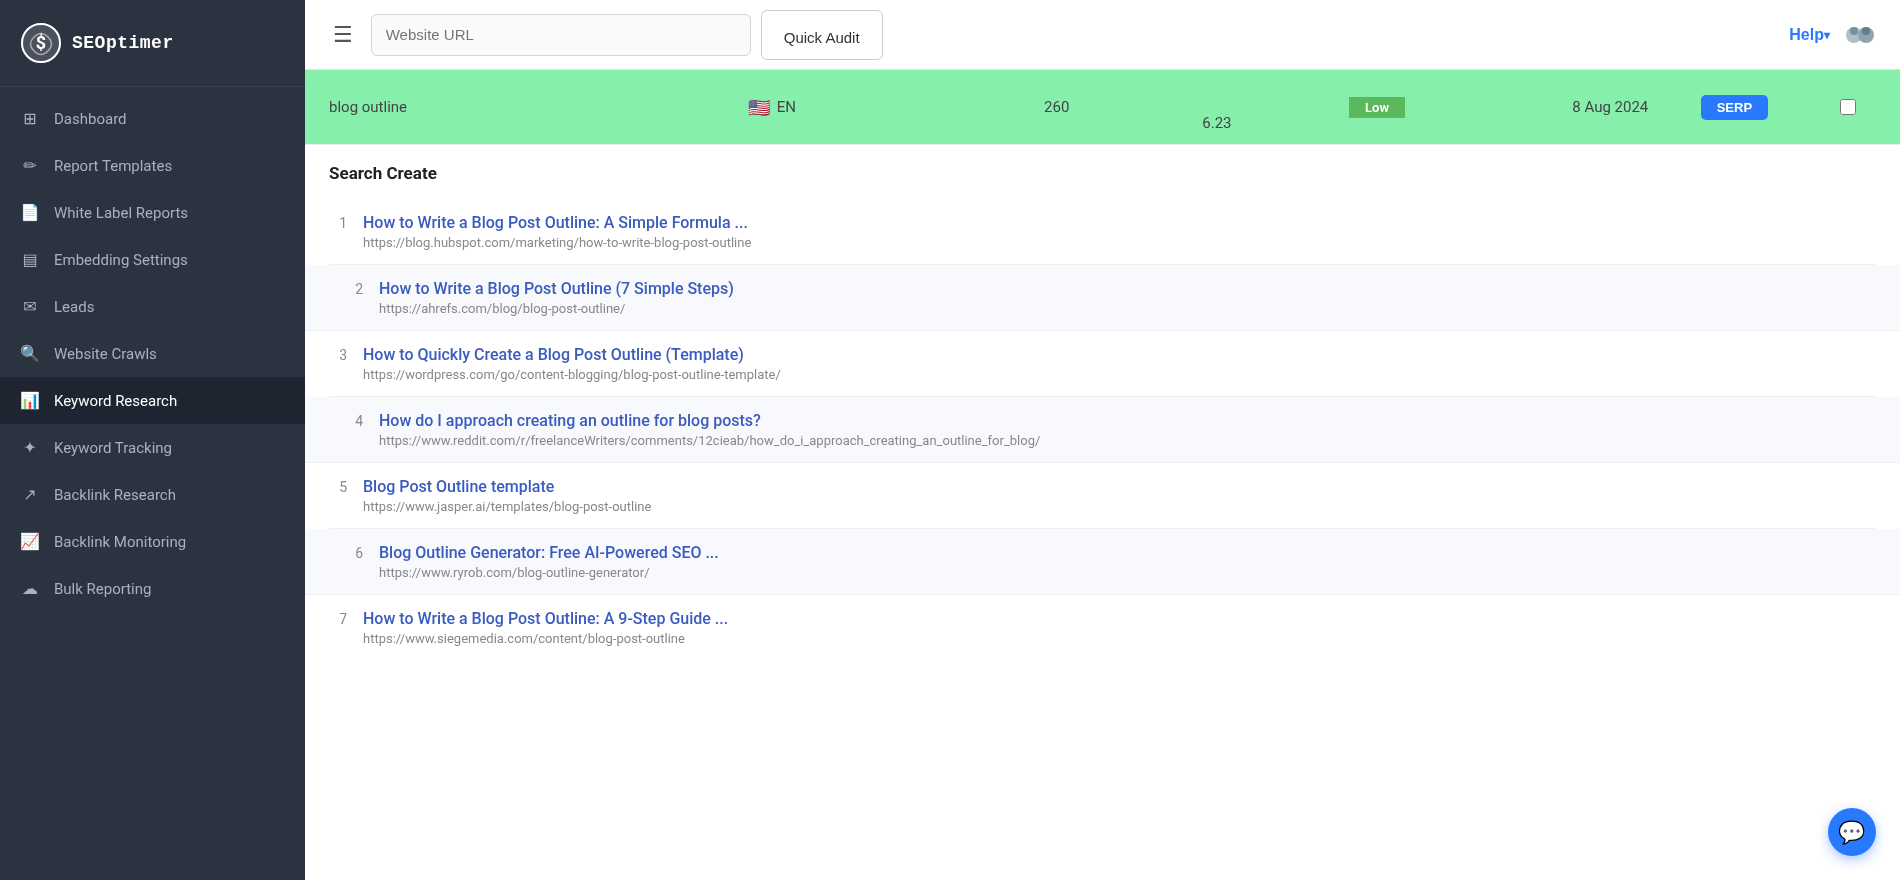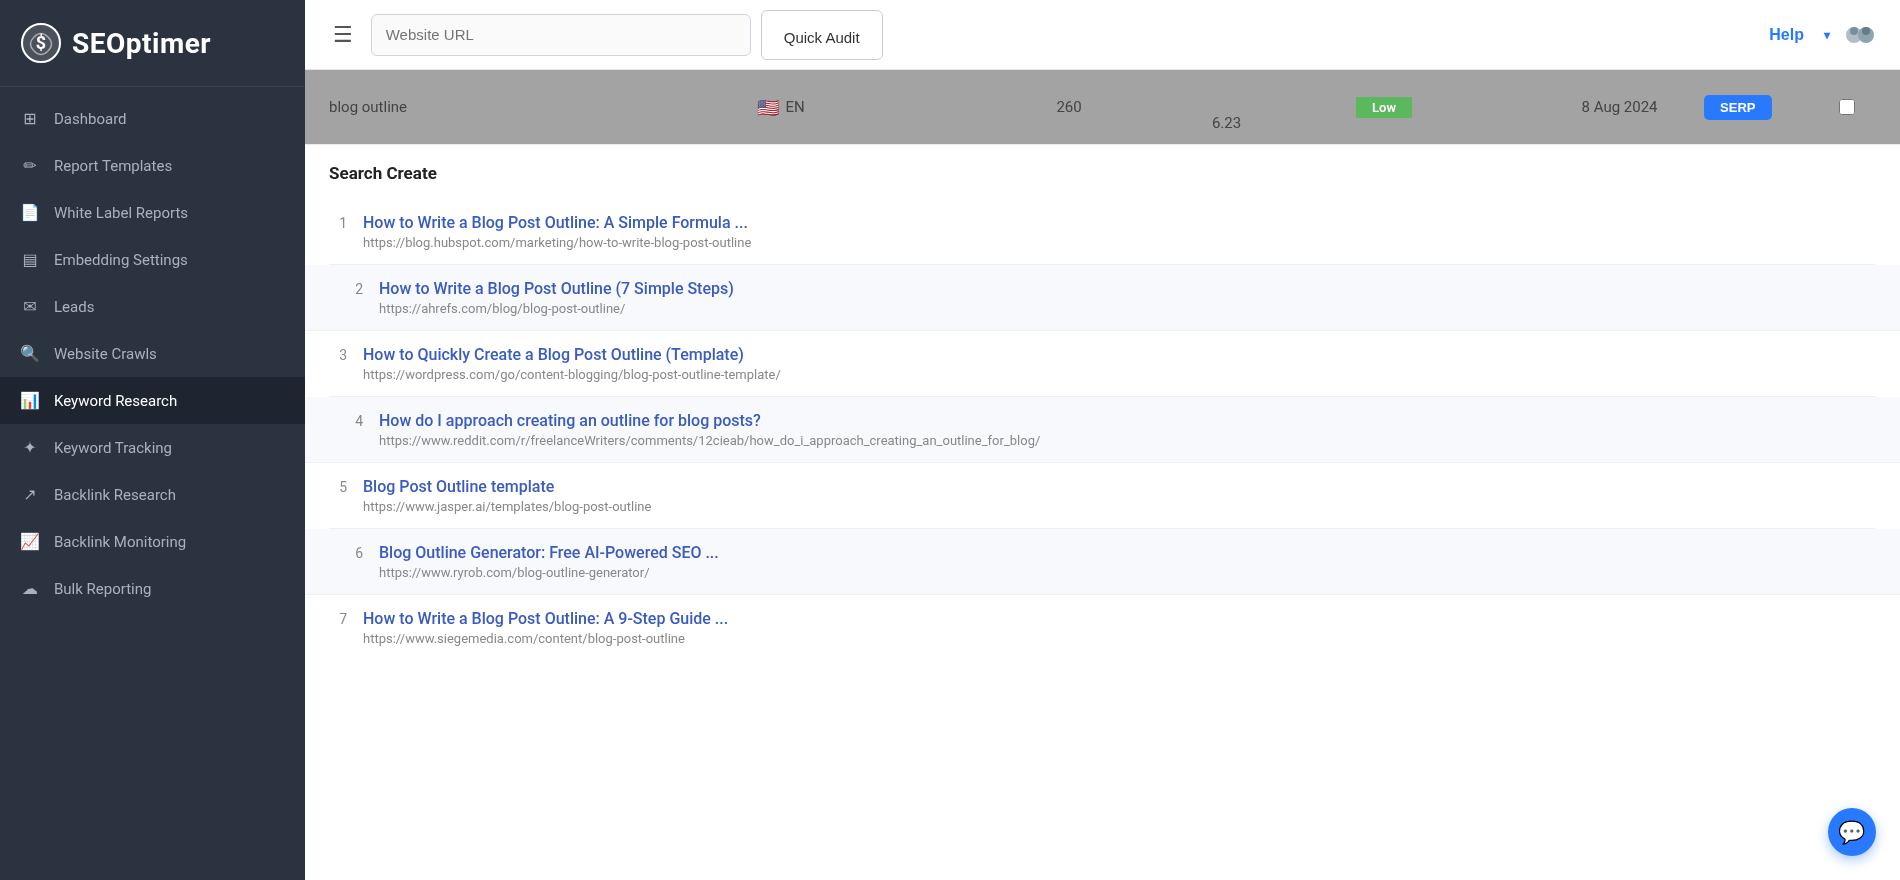--- a/index.html
+++ b/index.html
@@ -22,23 +22,24 @@
       padding: 22px 20px;
       border-bottom: 1px solid #3a4050;
     }
     .logo-icon {
       width: 42px;
       height: 42px;
       margin-right: 10px;
     }
     .logo-text {
       color: #fff;
-      font-size: 28px;
+      font-size: 18px;
       font-weight: 700;
       letter-spacing: 0.5px;
+      font-family: Liberation Mono, monospace;
     }
     .sidebar-nav {
       display: flex;
       flex-direction: column;
       padding: 8px 0;
     }
     .nav-item {
       display: flex;
       align-items: center;
       padding: 14px 20px;
@@ -96,21 +97,21 @@
       background: #fff;
       font-size: 15px;
       color: #333;
       cursor: pointer;
       font-weight: 500;
     }
     .topbar-spacer { flex: 1; }
     .help-btn {
       display: flex;
       align-items: center;
-      gap: 20px;
+      gap: 0;
       color: #2979ff;
       font-size: 16px;
       font-weight: 600;
       cursor: pointer;
       border: none;
       background: none;
     }
     .avatar-icon {
       width: 40px;
       height: 40px;
@@ -124,22 +125,22 @@
       background: #fff;
       padding: 0;
     }
 
     
     .keyword-row {
       display: flex;
       align-items: center;
       padding: 12px 24px;
       border-bottom: 1px solid #e8ecef;
-      gap: 3px;
-      background: #a3a3a3;
+      gap: 12px;
+      background: #86efac;
     }
     .kw-cell-keyword { flex: 2.2; font-size: 15px; color: #444; }
     .kw-cell-lang { flex: 1.2; display: flex; align-items: center; gap: 6px; font-size: 15px; color: #444; }
     .flag { font-size: 18px; }
     .kw-cell-vol { flex: 0.8; font-size: 15px; color: #444; text-align: center; }
     .kw-cell-kd { flex: 0.8; font-size: 15px; color: #444; text-align: center; margin-top: 32px; }
     .kw-cell-comp { flex: 0.8; text-align: center; }
     .comp-badge {
       display: inline-block;
       padding: 3px 16px;

